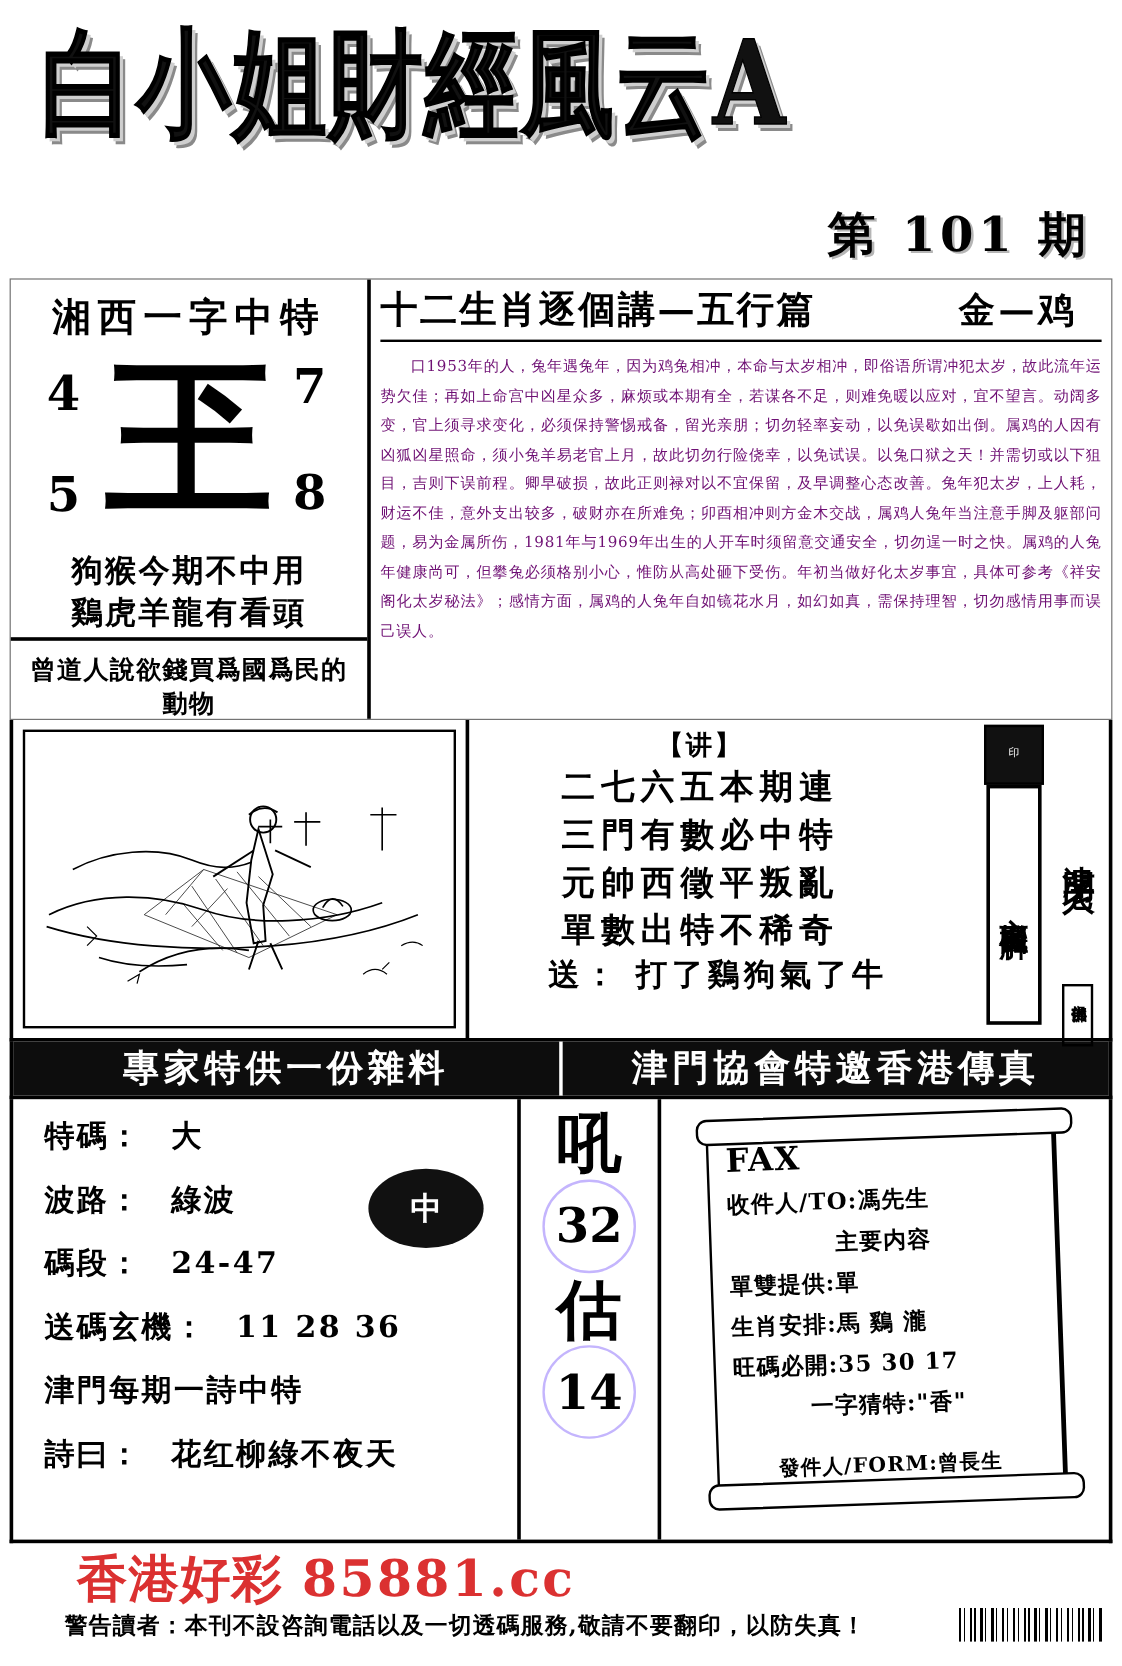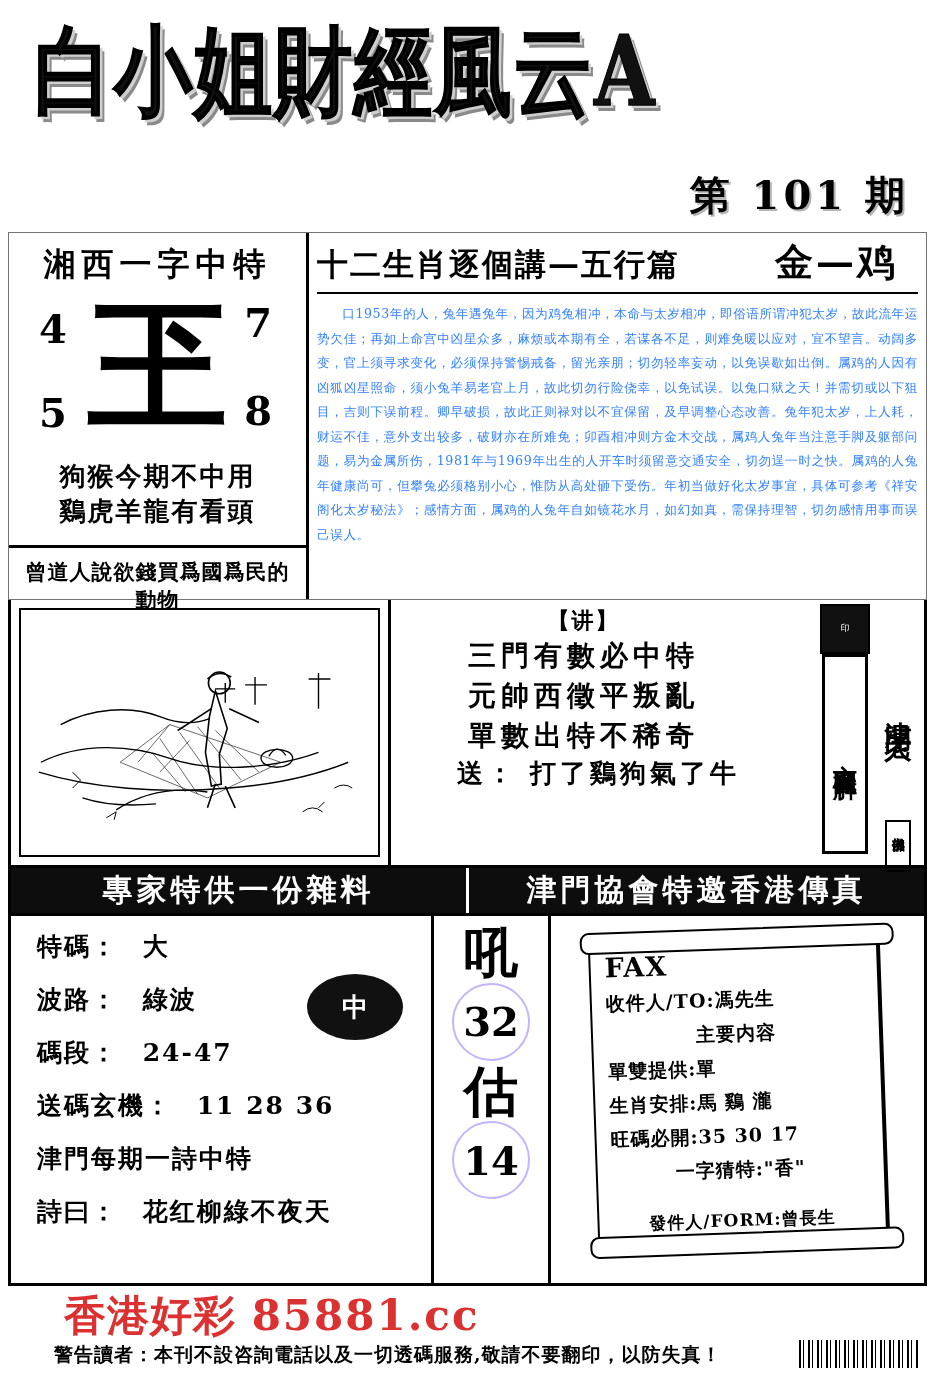--- a/index.html
+++ b/index.html
@@ -113,21 +113,20 @@
     line-height: 1.35;
   }
   .col-left-bottom {
     border-top: 3px solid #000;
     padding: 10px 6px;
     text-align: center;
     font-family: "DejaVu Serif", serif;
     font-size: 21px;
     font-weight: bold;
     letter-spacing: 1px;
-    margin-top: 14px;
   }
   .col-article {
     flex: 1;
     box-sizing: border-box;
     padding: 4px 8px 6px;
     display: flex;
     flex-direction: column;
   }
   .art-head {
     display: flex;
@@ -137,34 +136,34 @@
     padding-bottom: 4px;
   }
   .art-title {
     font-family: "DejaVu Serif", serif;
     font-size: 31px;
     font-weight: bold;
     letter-spacing: 2px;
   }
   .art-tag {
     font-family: "DejaVu Serif", serif;
-    font-size: 38px;
+    font-size: 30px;
     font-weight: bold;
     letter-spacing: 3px;
     padding-right: 20px;
     text-align: right;
   }
   .art-body {
     margin-top: 8px;
     font-family: "DejaVu Serif", serif;
     font-size: 12.6px;
     line-height: 1.95;
     text-align: justify;
     letter-spacing: 0.6px;
-    color: #3b82f6;
+    color: #701a75;
     text-indent: 2em;
     filter: contrast(1.1);
   }
 
   
   .row2 {
     display: flex;
     border: 3px solid #000;
     border-top: none;
     box-sizing: border-box;
@@ -530,20 +529,21 @@
           </g>
           <g stroke="#000" stroke-width="1" fill="none">
             <path d="M284 200 q10 -8 20 0 M300 196 l6 -6"></path>
           </g>
         </svg>
       </div>
     </div>
 
     <div class="verse-cell">
       <div class="verse-head">【讲】</div>
+      <div class="verse-line">二七六五本期連</div>
       <div class="verse-line">三門有數必中特</div>
       <div class="verse-line">元帥西徵平叛亂</div>
       <div class="verse-line">單數出特不稀奇</div>
       <div class="verse-line verse-last">送： 打了鷄狗氣了牛</div>
 
       <div class="side-stack">
         <div class="col-seal">
           <div class="seal">印</div>
           <div class="vbox vbox-xuanji">玄機圖解</div>
         </div>

